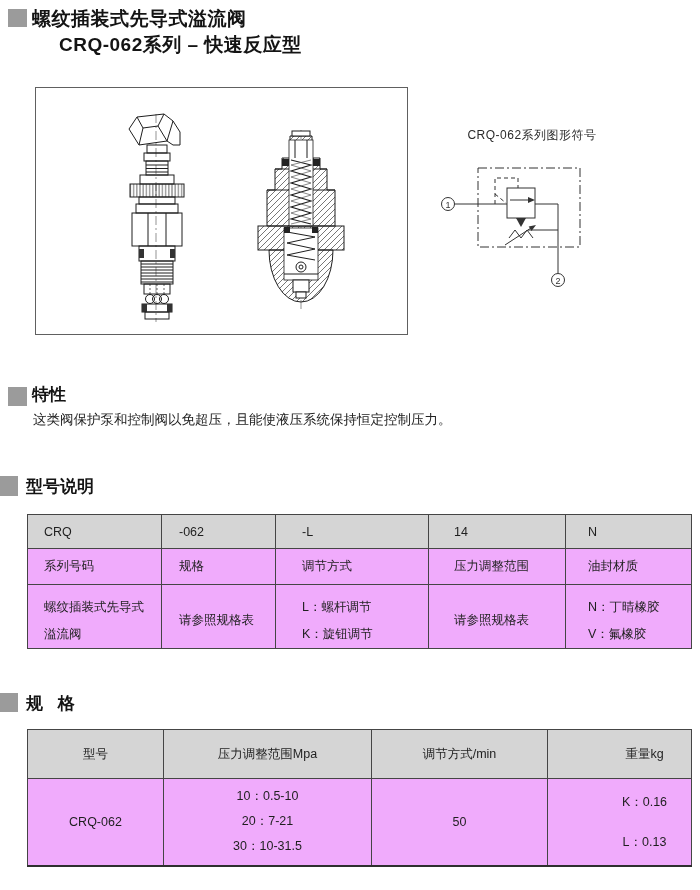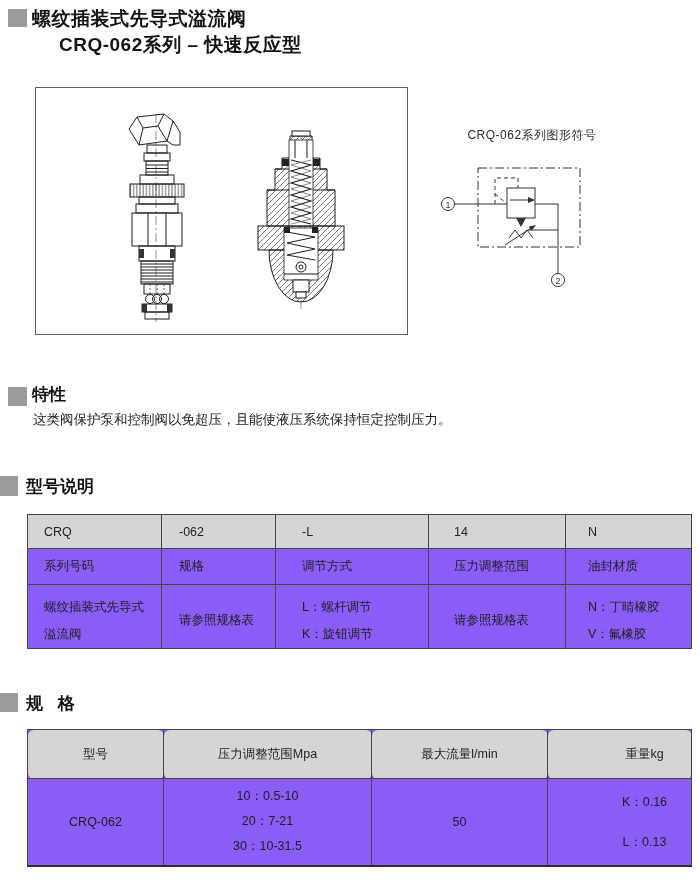--- a/index.html
+++ b/index.html
@@ -32,38 +32,38 @@
 
   .p-feat { position: absolute; left: 33px; top: 411px; font-size: 13.5px; color: #222; }
 
   
   .draw-box { position: absolute; left: 35px; top: 87px; width: 373px; height: 248px; border: 1px solid #606060; }
 
   .sym-caption { position: absolute; left: 447px; top: 127px; width: 170px; text-align: center; font-size: 12px; color: #2b2b2b; letter-spacing: 0.5px; }
   .sym-svg { position: absolute; left: 430px; top: 150px; }
 
   
-  table { position: absolute; border-collapse: collapse; table-layout: fixed; background: #8b5cf6; }
+  table { position: absolute; border-collapse: collapse; table-layout: fixed; background: #f0abfc; }
   td { border: 1px solid #454545; font-size: 12.5px; color: #1f1f1f; font-weight: 400; }
 
   #model-table { left: 27px; top: 514px; width: 664px; }
   #model-table td { text-align: left; vertical-align: middle; }
   .code-row  { height: 34px; }
   .code-row td { background: #d5d5d5; }
   .label-row { height: 36px; }
   .desc-row  { height: 64px; }
   .desc-row td { vertical-align: top; padding-top: 8px; line-height: 27px; }
   .mc1 { padding-left: 16px; }
   .mc2 { padding-left: 17px; }
   .mc3 { padding-left: 26px; }
   .mc4 { padding-left: 25px; }
   .mc5 { padding-left: 22px; }
 
   #spec-table { left: 27px; top: 729px; width: 664px; }
-  #spec-table td { text-align: center; vertical-align: middle; border-radius: 6px; }
+  #spec-table td { text-align: center; vertical-align: middle; }
   .spec-head { height: 49px; }
   .spec-head td { background: #d5d5d5; }
   .spec-body { height: 87px; }
   .spec-body td { border-bottom: 2px solid #2f2f2f; }
   .sc4-pad { padding-left: 50px; }
   .lines { display: inline-block; text-align: center; }
   .press-lines  { line-height: 25px; }
   .weight-lines { line-height: 40px; }
 </style>
 </head>
@@ -244,21 +244,21 @@
     <colgroup>
       <col style="width:136px">
         <col style="width:208px">
         <col style="width:176px">
         <col style="width:144px">
     </colgroup>
     <tbody>
         <tr class="spec-head">
       <td>型号</td>
       <td>压力调整范围Mpa</td>
-      <td>最大流量l/min</td>
+      <td>调节方式/min</td>
       <td class="sc4-pad">重量kg</td>
     </tr>
     <tr class="spec-body">
       <td>CRQ-062</td>
       <td>
         <div class="lines press-lines">
           <div>10：0.5-10</div>
           <div>20：7-21</div>
           <div>30：10-31.5</div>
         </div>

